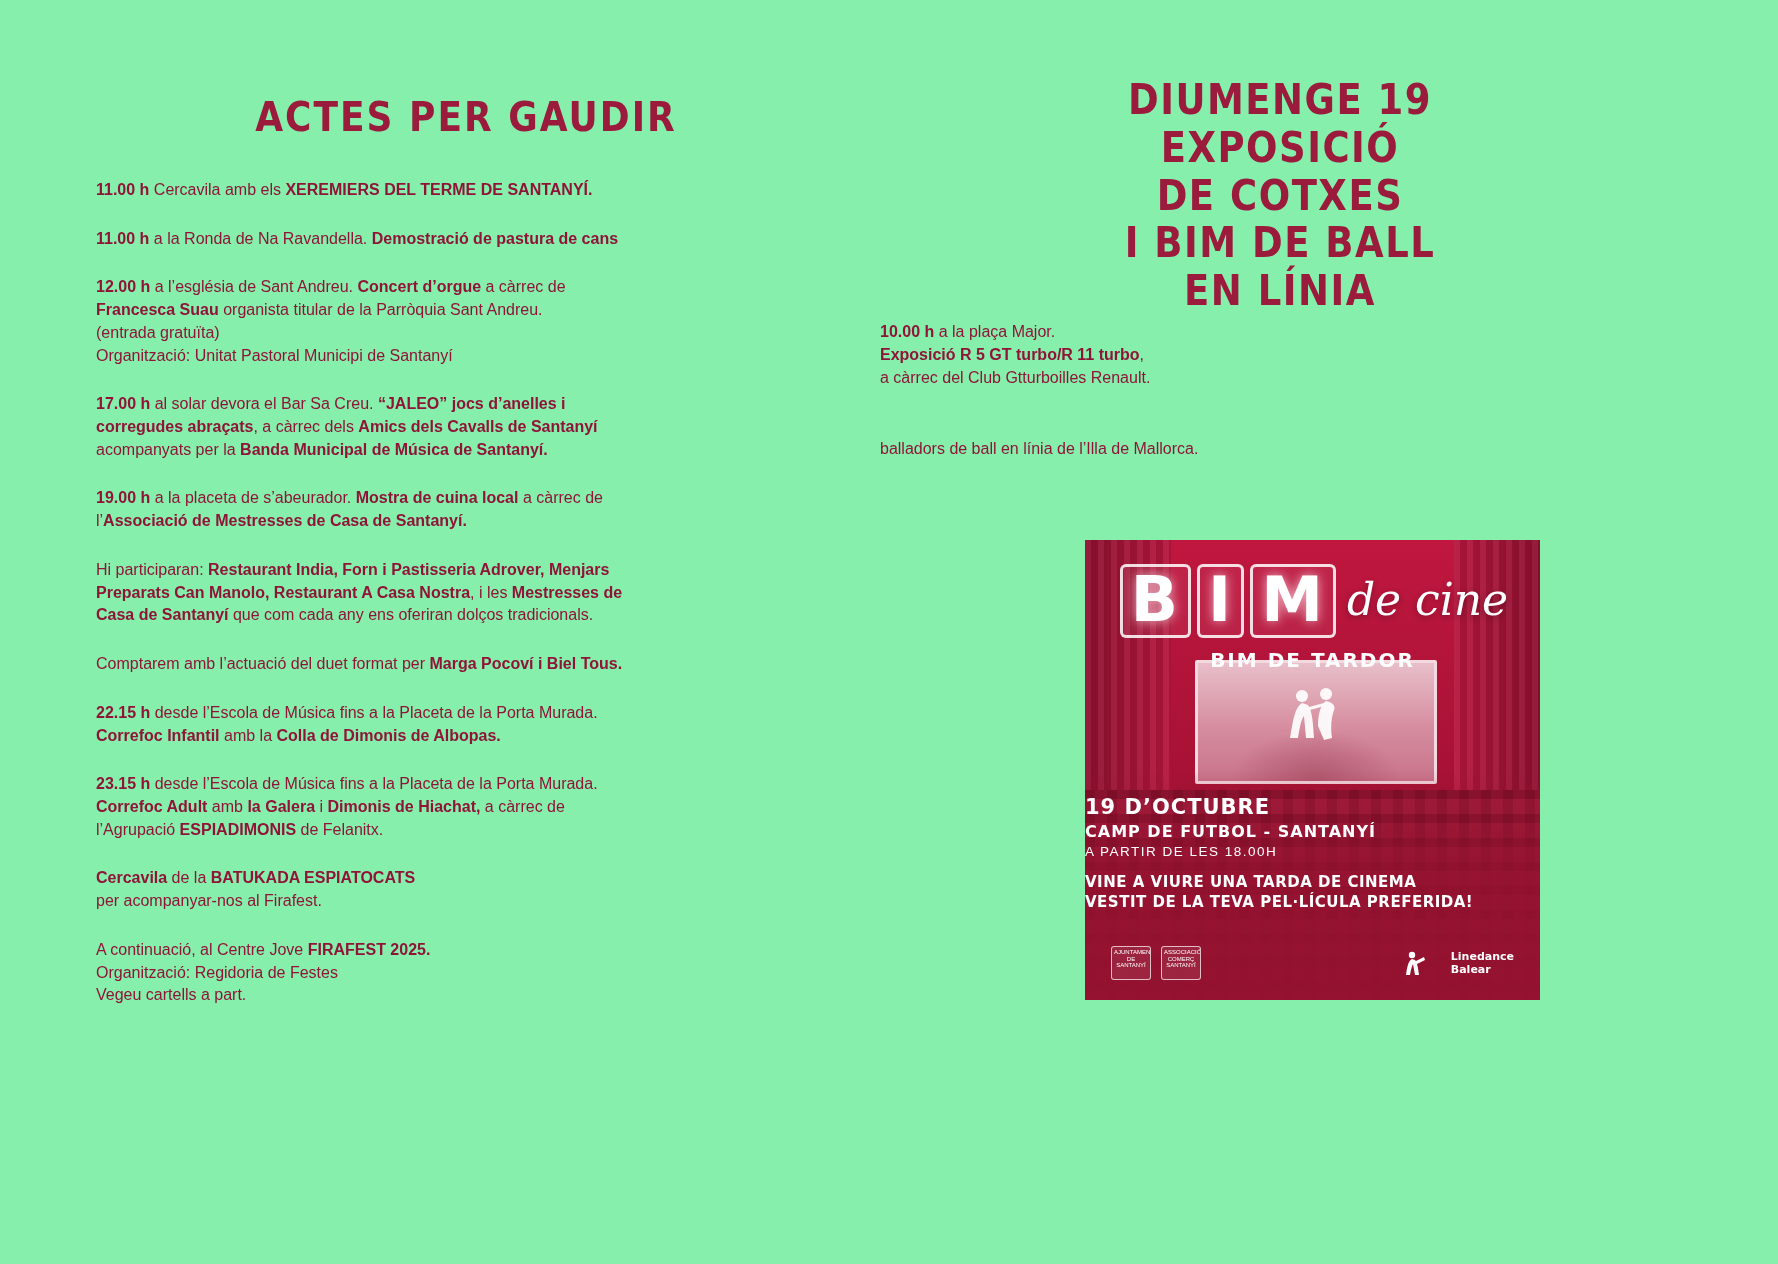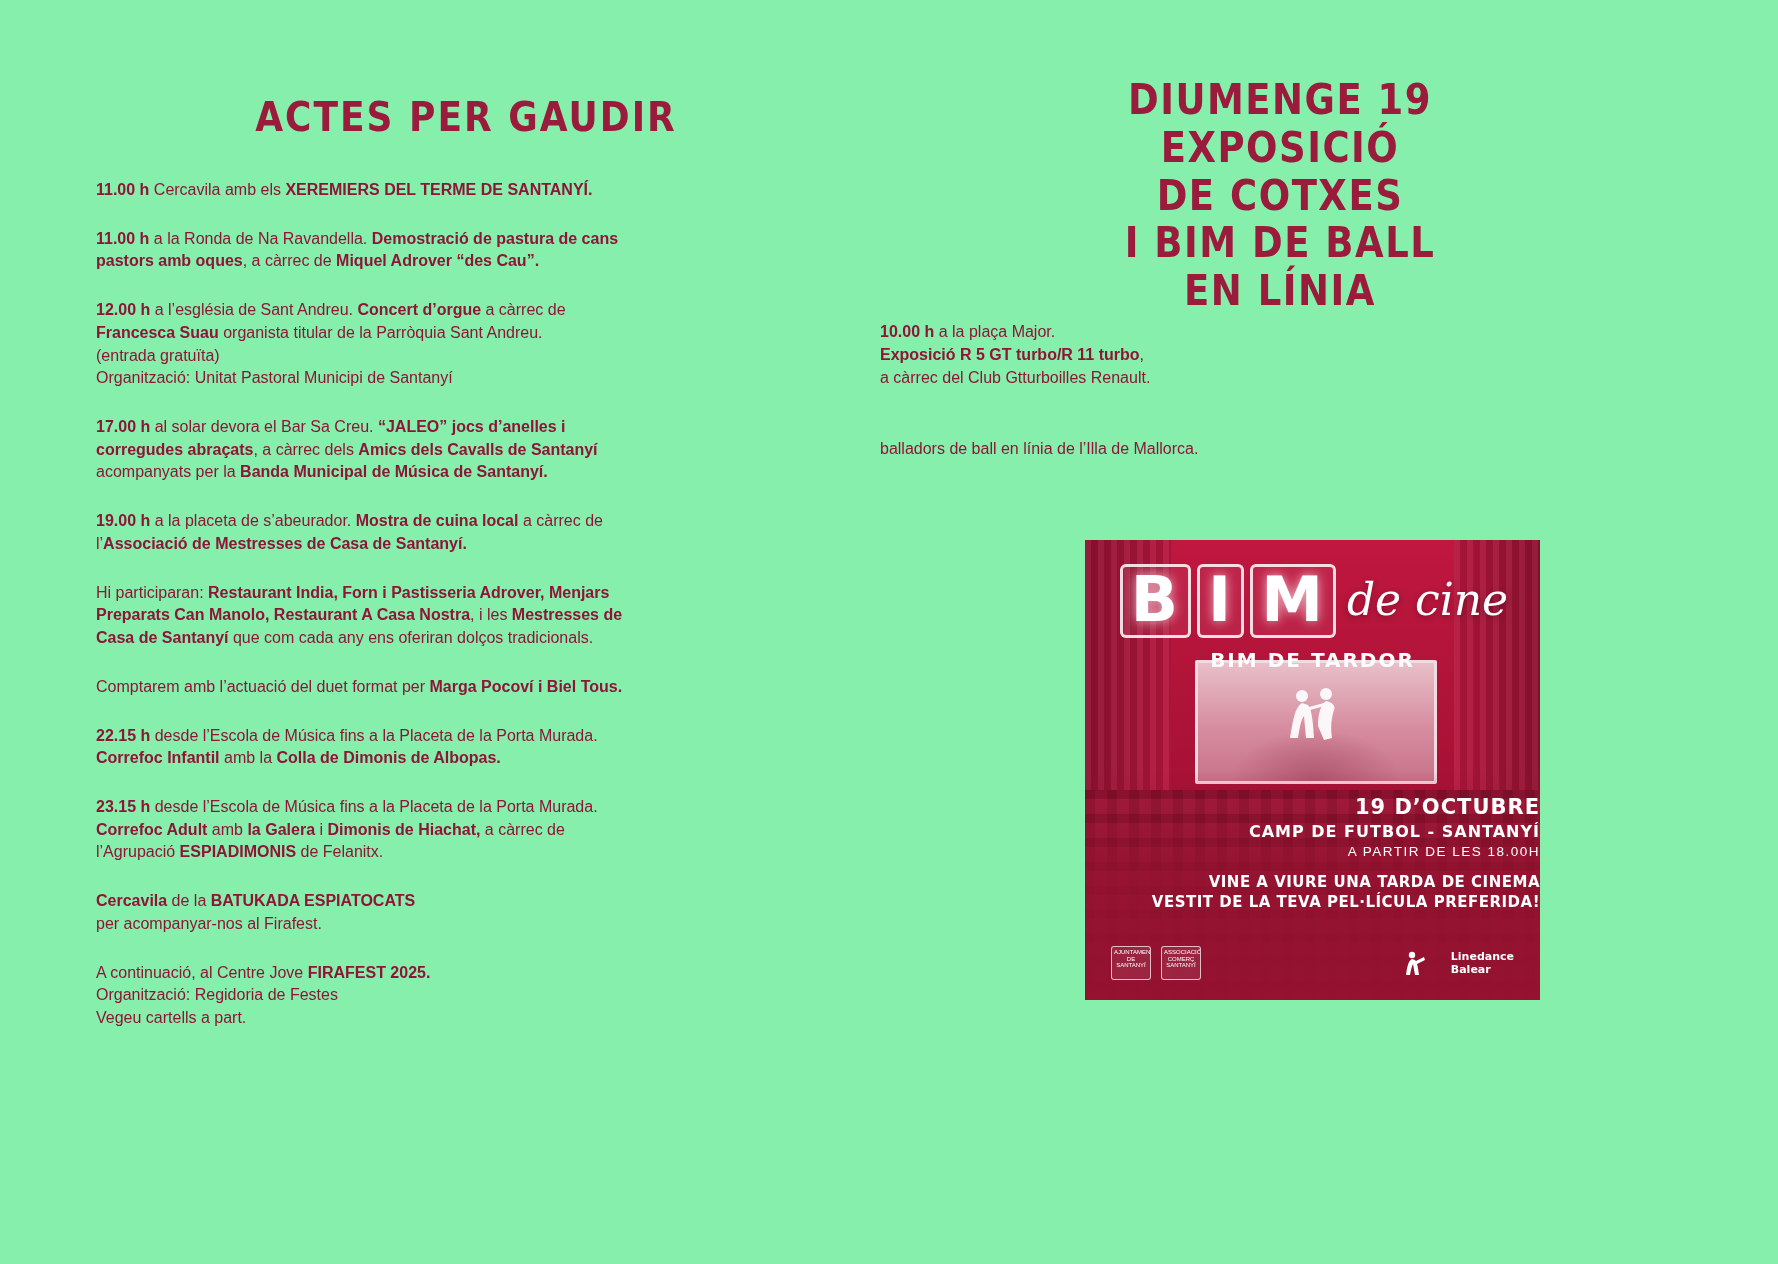--- a/index.html
+++ b/index.html
@@ -190,21 +190,21 @@
     font-family: "DejaVu Sans", sans-serif;
     font-weight: bold;
     font-size: 20px;
     letter-spacing: 2px;
     color: #ffffff;
   }
   .poster-info {
     position: absolute;
     left: 0; right: 0;
     bottom: 88px;
-    text-align: right;
+    text-align: left;
     color: #ffffff;
     margin-top: 16px;
   }
   .pi-1 {
     font-family: "DejaVu Sans", sans-serif;
     font-weight: bold;
     font-size: 21px;
     letter-spacing: 1px;
   }
   .pi-2 {
@@ -279,21 +279,21 @@
 </style>
 </head>
 <body>
 
 <div class="page">
 
   <div class="left-col">
     <h1 class="left-title">ACTES PER GAUDIR</h1>
     <div id="left-blocks">
         <p class="block"><span><span class="b">11.00 h </span><span>Cercavila amb els </span><span class="b">XEREMIERS DEL TERME DE SANTANYÍ.</span></span></p>
-        <p class="block"><span><span class="b">11.00 h </span><span>a la Ronda de Na Ravandella. </span><span class="b">Demostració de pastura de cans</span></span><br><span><span class="b">pastors amb oques</span><span>, a càrrec de </span><span class="b">Miquel Adrover “des Cau”.</span></span></p>
+        <p class="block"><span><span class="b">11.00 h </span><span>a la Ronda de Na Ravandella. </span><span class="b">Demostració de pastura de cans</span></span><br></p>
         <p class="block"><span><span class="b">12.00 h </span><span>a l’església de Sant Andreu. </span><span class="b">Concert d’orgue</span><span> a càrrec de</span></span><br><span><span class="b">Francesca Suau</span><span> organista titular de la Parròquia Sant Andreu.</span></span><br><span><span>(entrada gratuïta)</span></span><br><span><span>Organització: Unitat Pastoral Municipi de Santanyí</span></span></p>
         <p class="block"><span><span class="b">17.00 h </span><span>al solar devora el Bar Sa Creu. </span><span class="b">“JALEO” jocs d’anelles i</span></span><br><span><span class="b">corregudes abraçats</span><span>, a càrrec dels </span><span class="b">Amics dels Cavalls de Santanyí</span></span><br><span><span>acompanyats per la </span><span class="b">Banda Municipal de Música de Santanyí.</span></span></p>
         <p class="block"><span><span class="b">19.00 h </span><span>a la placeta de s’abeurador. </span><span class="b">Mostra de cuina local</span><span> a càrrec de</span></span><br><span><span>l’</span><span class="b">Associació de Mestresses de Casa de Santanyí.</span></span></p>
         <p class="block"><span><span>Hi participaran: </span><span class="b">Restaurant India, Forn i Pastisseria Adrover, Menjars</span></span><br><span><span class="b">Preparats Can  Manolo, Restaurant A Casa Nostra</span><span>, i les </span><span class="b">Mestresses de</span></span><br><span><span class="b">Casa de Santanyí</span><span> que com cada any ens oferiran dolços tradicionals.</span></span></p>
         <p class="block"><span><span>Comptarem amb l’actuació del duet  format per </span><span class="b">Marga Pocoví i Biel Tous.</span></span></p>
         <p class="block"><span><span class="b">22.15 h </span><span>desde l’Escola de Música fins a la Placeta de la Porta Murada.</span></span><br><span><span class="b">Correfoc Infantil</span><span> amb la </span><span class="b">Colla de Dimonis de Albopas.</span></span></p>
         <p class="block"><span><span class="b">23.15 h </span><span>desde l’Escola de Música fins a la Placeta de la Porta Murada.</span></span><br><span><span class="b">Correfoc Adult</span><span> amb </span><span class="b">la Galera</span><span> i </span><span class="b">Dimonis de Hiachat,</span><span> a càrrec de</span></span><br><span><span>l’Agrupació </span><span class="b">ESPIADIMONIS</span><span> de Felanitx.</span></span></p>
         <p class="block"><span><span class="b">Cercavila</span><span> de la </span><span class="b">BATUKADA ESPIATOCATS</span></span><br><span><span>per acompanyar-nos al Firafest.</span></span></p>
         <p class="block"><span><span>A continuació, al Centre Jove </span><span class="b">FIRAFEST 2025.</span></span><br><span><span>Organització: Regidoria de Festes</span></span><br><span><span>Vegeu cartells a part.</span></span></p>
       </div>

